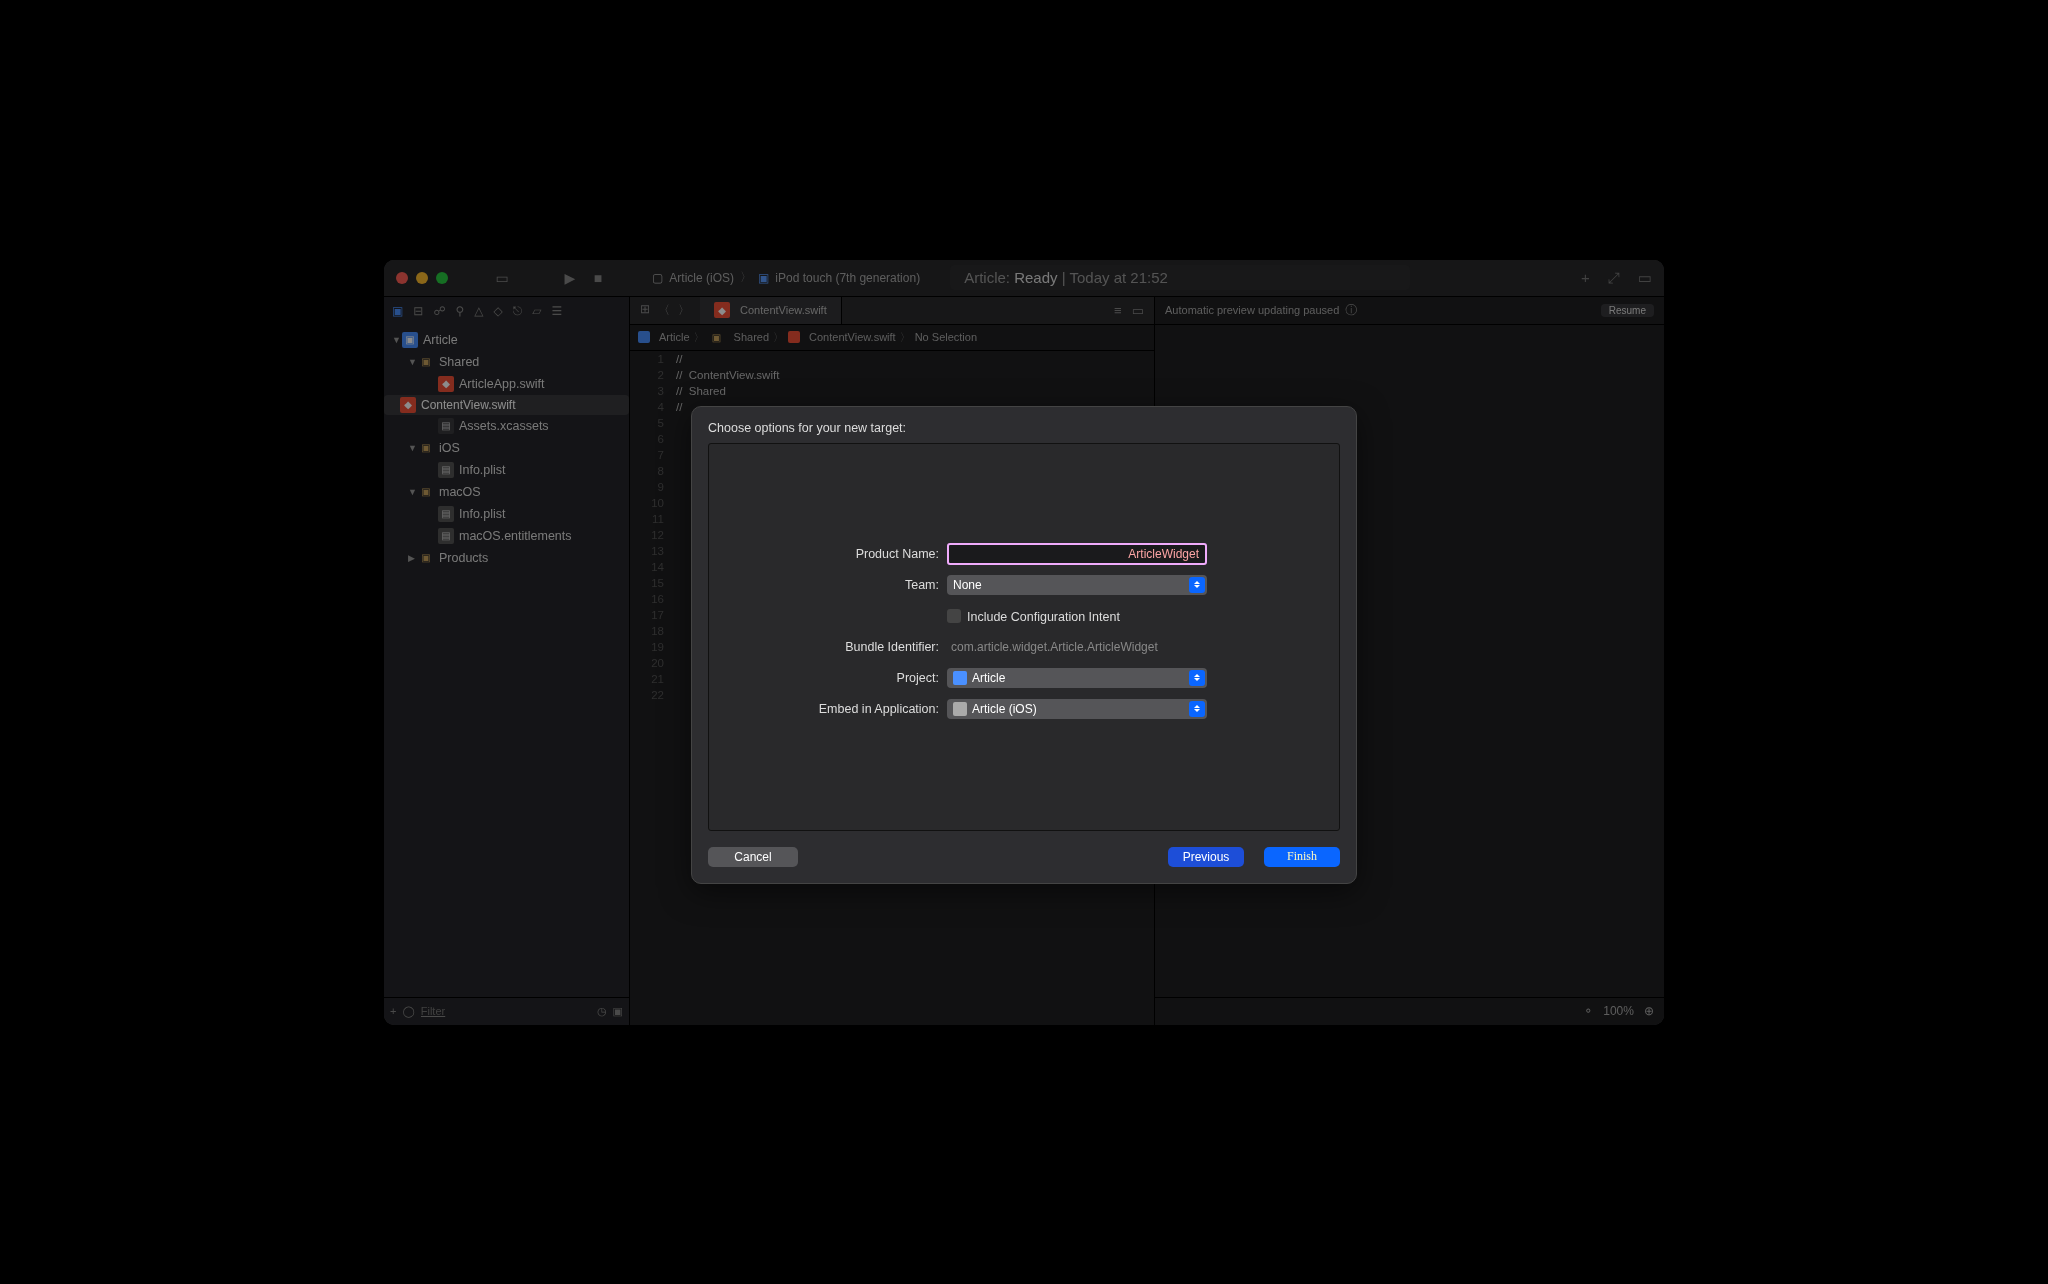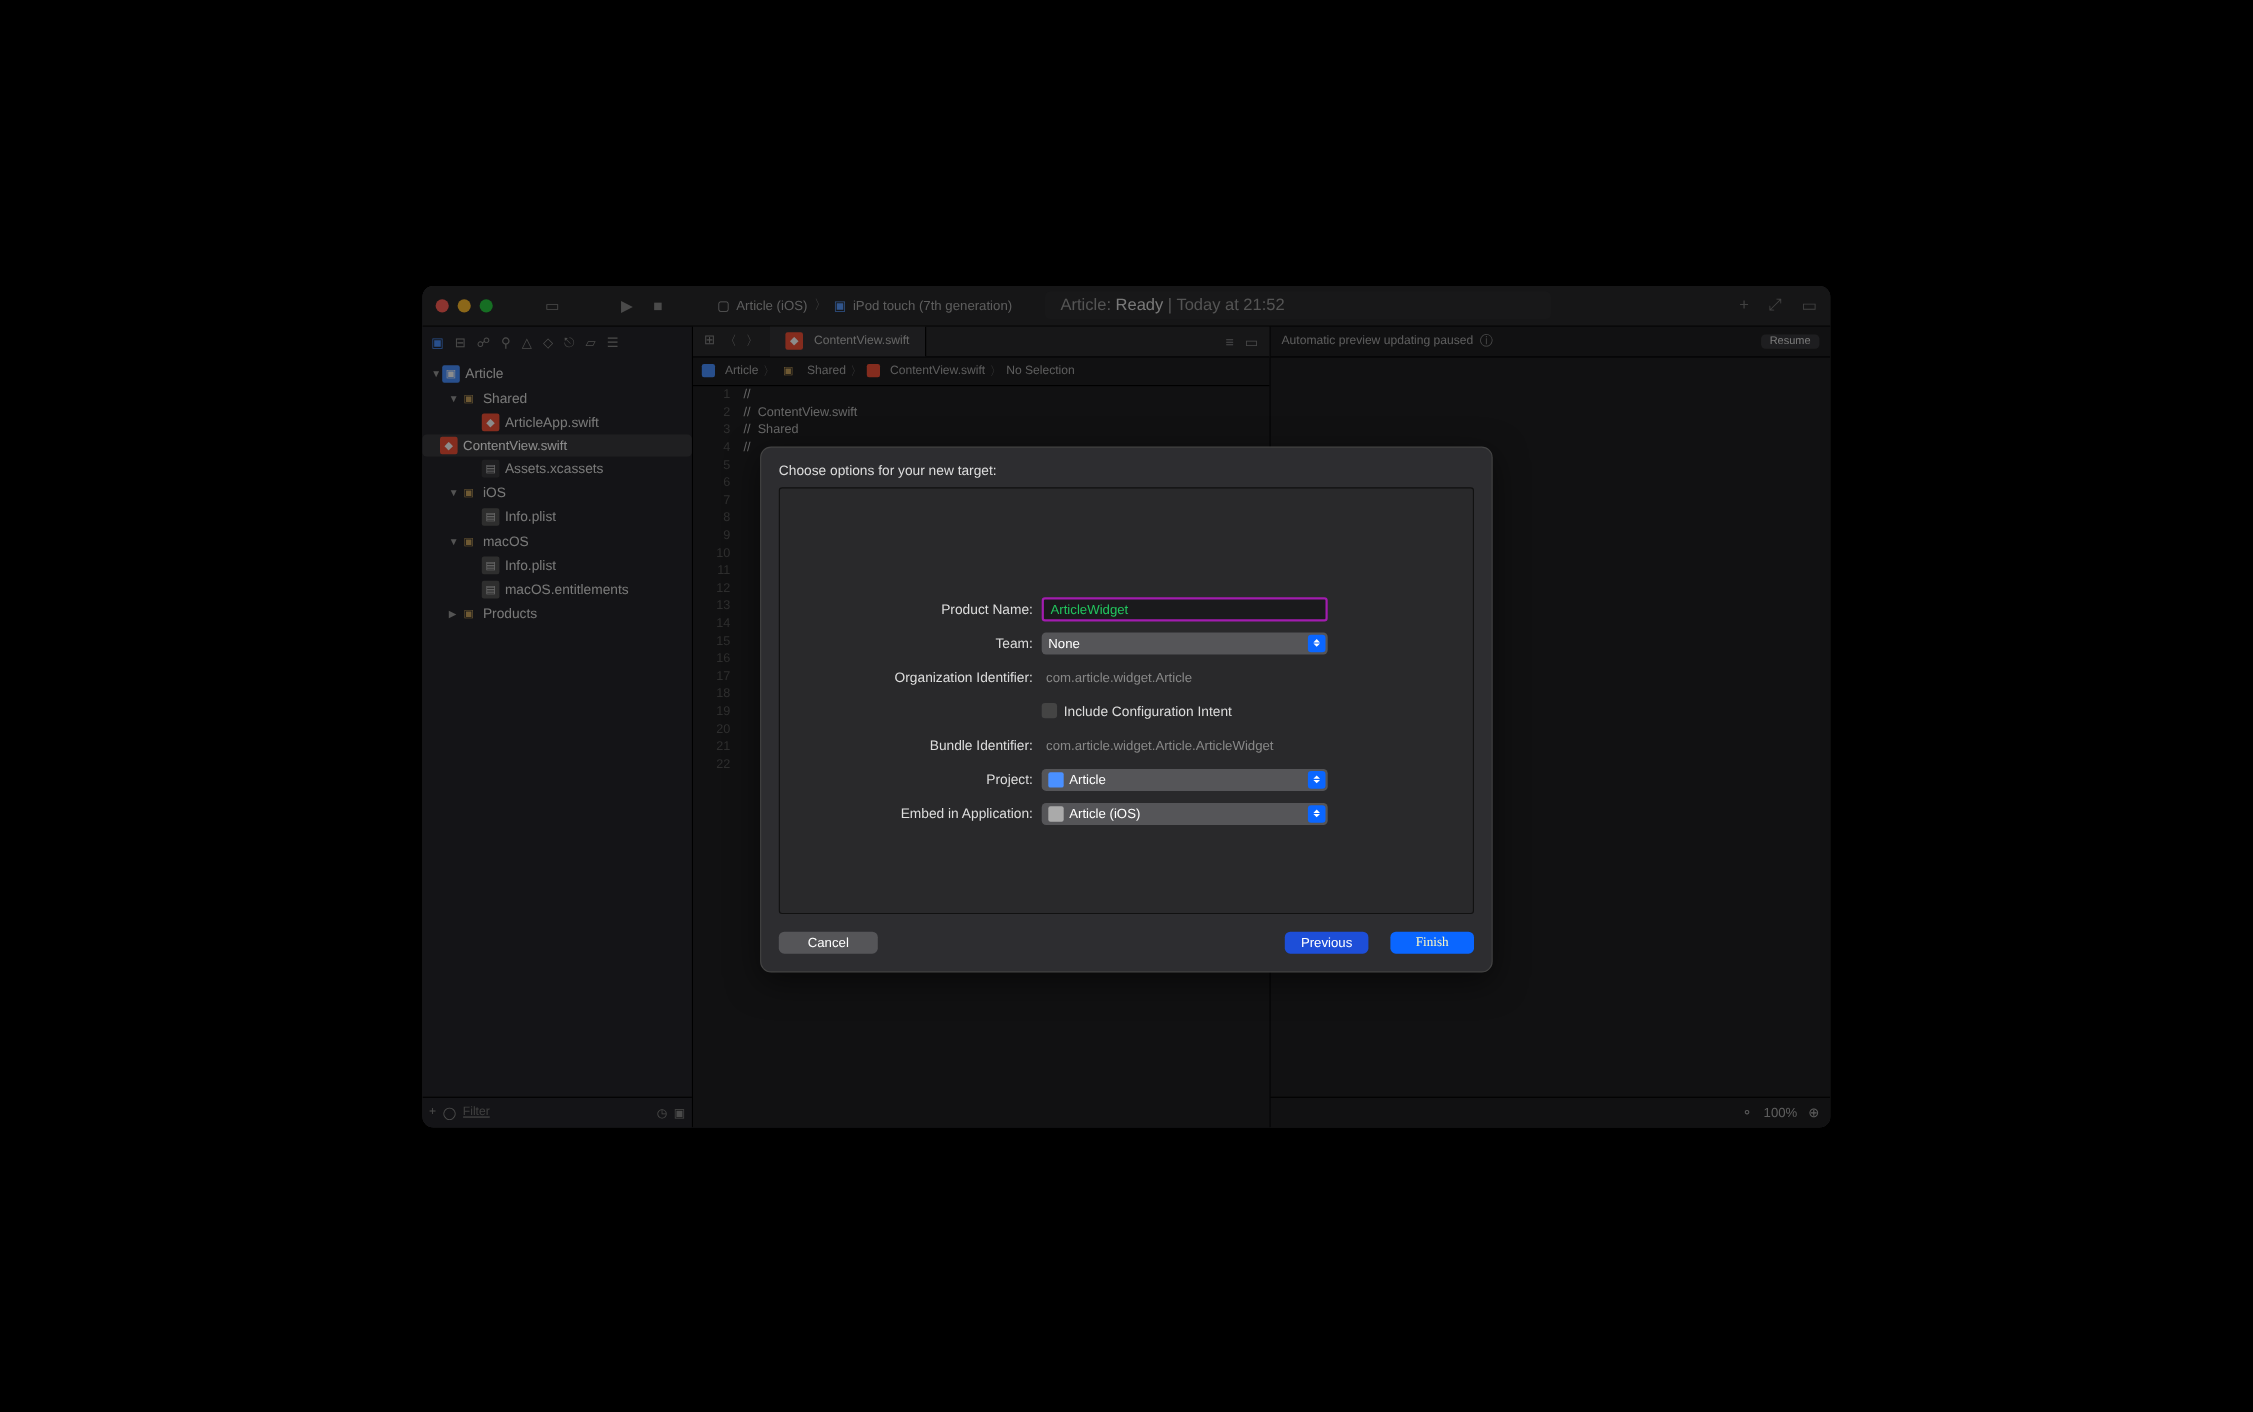--- a/index.html
+++ b/index.html
@@ -60,21 +60,21 @@
   .previewbar { height: 28px; border-top: 1px solid #000; display: flex; align-items: center; justify-content: flex-end; padding: 0 10px; gap: 10px; color: #aaa; font-size: 12px; }
   
   
   .dim { position: absolute; inset: 0; background: rgba(0,0,0,.45); }
   .sheet { position: absolute; top: 146px; left: 50%; transform: translateX(-50%); width: 666px; background: #2d2d30; border-radius: 10px; border: 1px solid #444; box-shadow: 0 8px 30px rgba(0,0,0,.5); }
   .sheet-head { padding: 14px 16px 8px; font-size: 12.5px; color: #ddd; }
   .form-area { margin: 0 16px; border: 1px solid #111; border-radius: 3px; background: #29292b; height: 388px; padding-top: 96px; }
   .formrow { display: flex; align-items: center; height: 28px; margin-bottom: 3px; }
   .flabel { width: 238px; text-align: right; padding-right: 8px; font-size: 12.5px; color: #ddd; }
   .fcontrol { width: 260px; }
-  .txtin { width: 100%; height: 22px; background: #1a1a1c; border: 2px solid #a21caf; border-radius: 3px; color: #22c55e; padding: 0 6px; font-size: 12px; outline: none; }
+  .txtin { width: 100%; height: 22px; background: #1a1a1c; border: 2px solid #f0abfc; border-radius: 3px; color: #fca5a5; padding: 0 6px; font-size: 12px; outline: none; text-align: right; }
   .sel { width: 100%; height: 20px; background: #555558; border-radius: 4px; color: #fff; font-size: 12px; display: flex; align-items: center; padding: 0 6px; position: relative; }
   .selarrow { position: absolute; right: 2px; top: 2px; width: 16px; height: 16px; background: #0a66ff; border-radius: 3px; display: flex; flex-direction: column; align-items: center; justify-content: center; }
   .selarrow::before { content: ''; border: 3px solid transparent; border-bottom-color: #fff; margin-bottom: 1px; }
   .selarrow::after { content: ''; border: 3px solid transparent; border-top-color: #fff; }
   .static { font-size: 12px; color: #888; padding-left: 4px; }
   .cbx { width: 14px; height: 14px; background: #444; border-radius: 3px; display: inline-block; margin-right: 6px; vertical-align: middle; }
   .cbxlabel { font-size: 12.5px; color: #ddd; }
   .sel .picon { width: 14px; height: 14px; background: #4a90ff; border-radius: 2px; margin-right: 5px; display: inline-block; }
   .sel .wicon { width: 14px; height: 14px; background: #aaa; border-radius: 2px; margin-right: 5px; display: inline-block; }
   .btnrow { display: flex; padding: 16px; gap: 20px; }
@@ -305,24 +305,20 @@
       <div class="formrow">
         <div class="flabel">Team:</div>
         <div class="fcontrol">
             <div class="sel">
               <span>None</span>
               <span class="selarrow"></span>
             </div>
           </div>
       </div>
       <div class="formrow">
-        <div class="flabel">Organization Identifier:</div>
-        <div class="fcontrol static">com.article.widget.Article</div>
-      </div>
-      <div class="formrow">
         <div class="flabel"></div>
         <div class="fcontrol"><span class="cbx"></span><span class="cbxlabel">Include Configuration Intent</span></div>
       </div>
       <div class="formrow">
         <div class="flabel">Bundle Identifier:</div>
         <div class="fcontrol static">com.article.widget.Article.ArticleWidget</div>
       </div>
       <div class="formrow">
         <div class="flabel">Project:</div>
         <div class="fcontrol">

